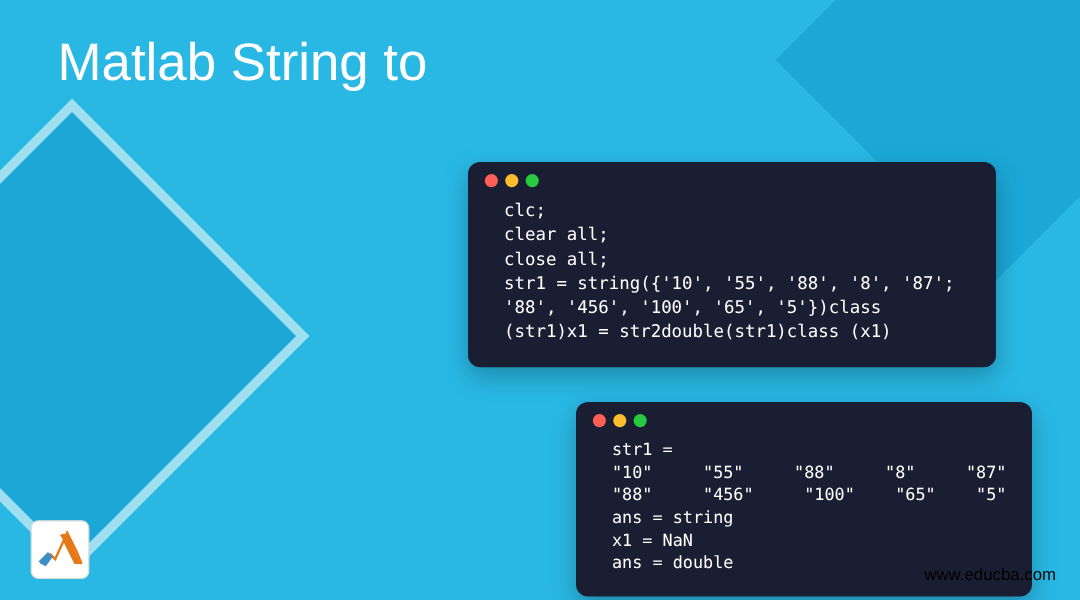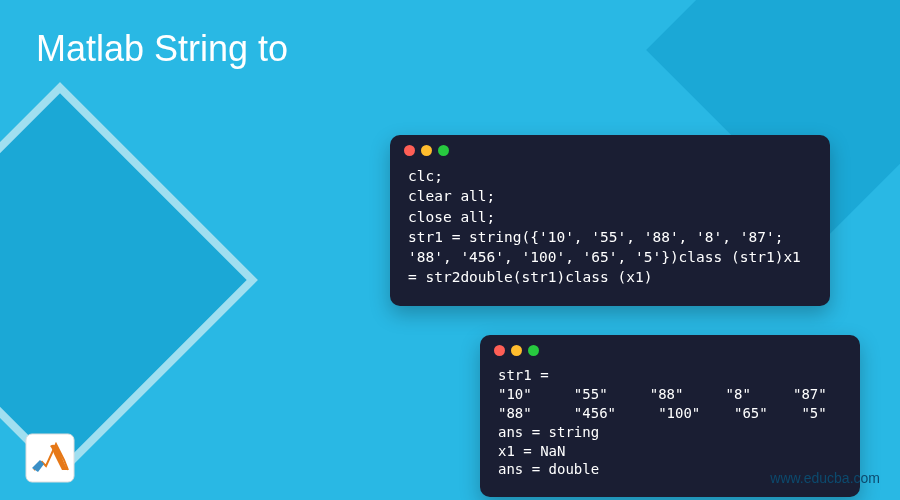--- a/index.html
+++ b/index.html
@@ -30,24 +30,24 @@
       position: absolute;
       right: -60px;
       top: -80px;
       width: 260px;
       height: 260px;
       background: #1ba8d6;
       transform: rotate(45deg);
     }
     .title {
       position: absolute;
-      left: 36px;
+      left: 48px;
       top: 28px;
       color: #ffffff;
-      font-size: 36px;
+      font-size: 44px;
       font-weight: 400;
       line-height: 1.15;
       z-index: 10;
     }
     .code-window {
       position: absolute;
       background: #1a1e33;
       border-radius: 10px;
       padding: 0;
       box-shadow: 0 8px 20px rgba(0,0,0,0.25);
@@ -72,21 +72,21 @@
     }
     .dot {
       width: 11px;
       height: 11px;
       border-radius: 50%;
     }
     .dot-red { background: #ff5f56; }
     .dot-yellow { background: #ffbd2e; }
     .dot-green { background: #27c93f; }
     .code-content {
-      padding: 4px 18px 18px 18px;
+      padding: 4px 18px 18px 30px;
       color: #ffffff;
       font-family: Menlo, Consolas, monospace;
       font-size: 14.5px;
       line-height: 1.4;
       white-space: pre-wrap;
       word-wrap: break-word;
     }
     .code-content-2 {
       font-size: 14px;
       line-height: 1.35;
@@ -96,21 +96,21 @@
       left: 24px;
       bottom: 16px;
       width: 52px;
       height: 52px;
       z-index: 10;
     }
     .watermark {
       position: absolute;
       right: 20px;
       bottom: 14px;
-      color: #0c4a6e;
+      color: #000000;
       font-size: 14px;
       z-index: 10;
     }
   </style>
 </head>
 <body>
 
 <div class="bg-shape-left"></div>
 <div class="bg-shape-right"></div>
 

